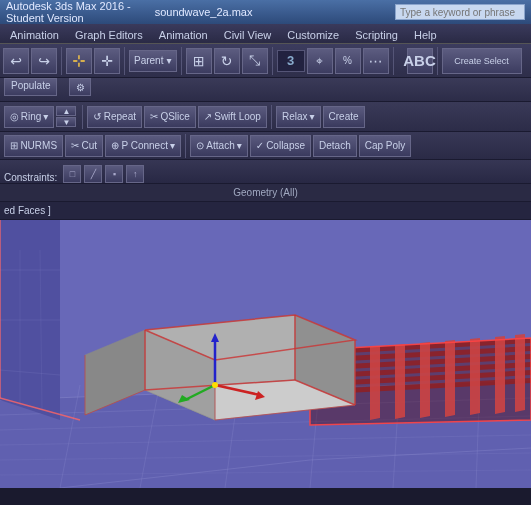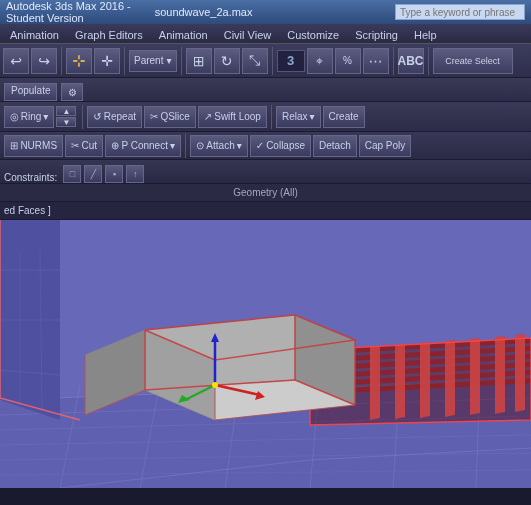--- a/index.html
+++ b/index.html
@@ -89,23 +89,23 @@
       text-align: center;
       font-size: 13px;
       font-weight: bold;
     }
 
     
     #toolbar2 {
       background: linear-gradient(to bottom, #3a3a58, #2c2c48);
       height: 24px;
       display: flex;
-      align-items: flex-end;
-      padding: 0 4px;
-      gap: 4px;
+      align-items: flex-start;
+      padding: 0 4px;
+      gap: 12px;
       border-bottom: 1px solid #1a1a30;
     }
     .populate-btn {
       background: linear-gradient(to bottom, #5c5c80, #3c3c60);
       border: 1px solid #666688;
       color: #c8d0e8;
       padding: 1px 6px;
       height: 18px;
       font-size: 10px;
       cursor: pointer;
@@ -263,21 +263,21 @@
   <div class="tb-separator"></div>
   <div class="tb-btn">⊞</div>
   <div class="tb-btn">↻</div>
   <div class="tb-btn">⤡</div>
   <div class="tb-separator"></div>
   <div class="tb-number" style="background:#222240;border:1px solid #555577;color:#88aacc;width:28px;height:22px;text-align:center;font-size:13px;font-weight:bold;display:flex;align-items:center;justify-content:center;">3</div>
   <div class="tb-btn" style="font-size:12px;">⌖</div>
   <div class="tb-btn" style="font-size:10px;">%</div>
   <div class="tb-btn">⋯</div>
   <div class="tb-separator"></div>
-  <div class="tb-btn" style="font-size:12px;font-weight:bold;">ABC</div>
+  <div class="tb-btn" style="font-size:15px;font-weight:bold;margin-left:9px;">ABC</div>
   <div class="tb-separator"></div>
   <div class="tb-btn" style="width:80px;font-size:9px;">Create Select</div>
 </div>
 
 <div id="toolbar2">
   <span class="populate-btn">Populate</span>
   <div class="tb-btn" style="width:22px;height:18px;font-size:10px;">⚙</div>
 </div>
 
 <div id="toolbar3">

